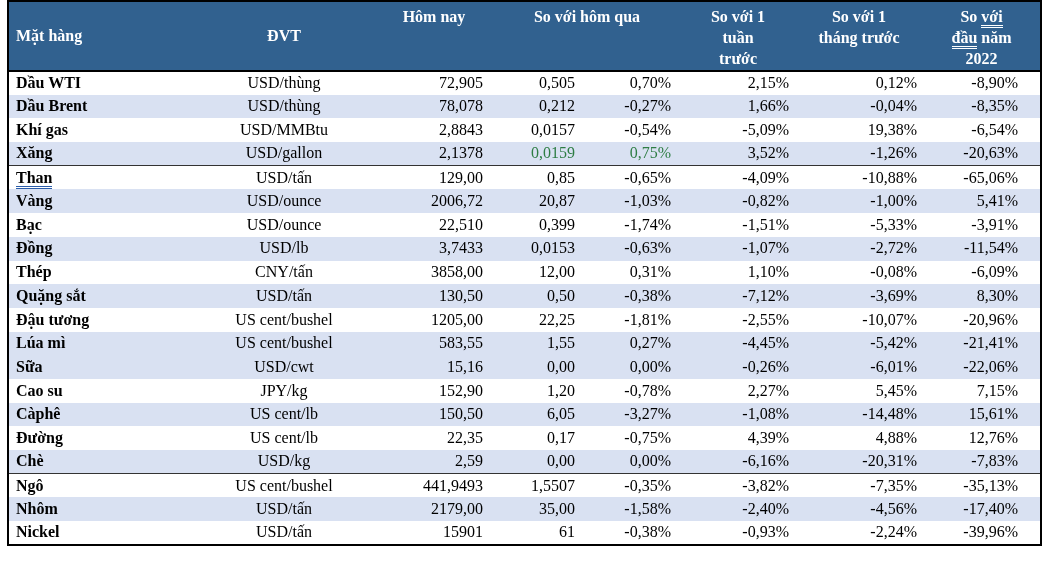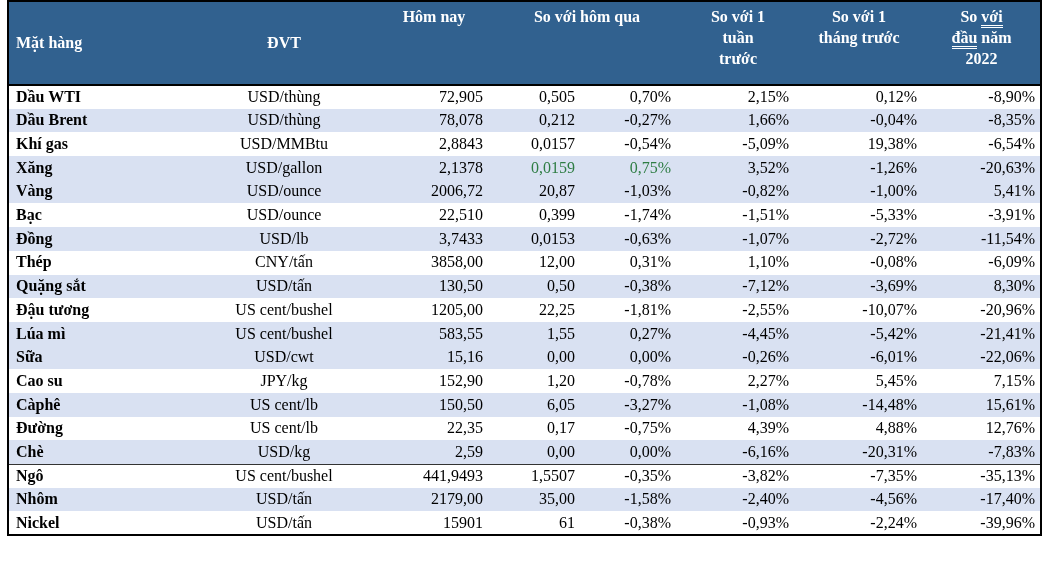--- a/index.html
+++ b/index.html
@@ -27,21 +27,21 @@
     table-layout:fixed;
     border:2px solid var(--border);
   }
   thead th{
     background:var(--header_bg);
     color:var(--header_text);
     font-weight:bold;
     font-size:16px;
     line-height:1.3;
     border-bottom:2px solid var(--border);
-    height:84px;
+    height:70px;
     padding:0;
   }
   th.h-top{vertical-align:top;padding-top:5px;text-align:center;}
   th.h-mid{vertical-align:middle;}
   th.h-name{text-align:left;padding-left:7px;}
   th.h-unit{margin-top:29px;}
   .u{border-bottom:3px double var(--header_text);}
   tbody td{
     font-size:16px;
     line-height:1.15;
@@ -53,21 +53,21 @@
   tbody tr.stripe td{background:var(--stripe);}
   tbody tr.sep-top td{border-top:1.5px solid var(--separator);}
   td.c-name{text-align:left;padding-left:7px;font-weight:bold;}
   td.c-unit{text-align:center;margin-top:41px;}
   td.c-num{text-align:right;}
   td:nth-child(3){padding-right:10px;}
   td:nth-child(4){padding-right:10px;}
   td:nth-child(5){padding-right:10px;}
   td:nth-child(6){padding-right:6px;}
   td:nth-child(7){padding-right:6px;}
-  td:nth-child(8){padding-right:5px;}
+  td:nth-child(8){padding-right:22px;}
   .green{color:var(--positive_green);}
   .grammar-underline{border-bottom:3px double #2B5DAA;}
 </style>
 </head>
 <body>
 
 <div class="page">
   <table class="price-table">
     <colgroup>
       <col style="width:185px">
@@ -124,20 +124,30 @@
         <tr class="stripe">
       <td class="c-name"><span>Xăng</span></td>
       <td class="c-unit">USD/gallon</td>
       <td class="c-num">2,1378</td>
       <td class="c-num green">0,0159</td>
       <td class="c-num green">0,75%</td>
       <td class="c-num">3,52%</td>
       <td class="c-num">-1,26%</td>
       <td class="c-num">-20,63%</td>
     </tr>
+        <tr class="sep-top">
+      <td class="c-name"><span class="grammar-underline">Than</span></td>
+      <td class="c-unit">USD/tấn</td>
+      <td class="c-num">129,00</td>
+      <td class="c-num">0,85</td>
+      <td class="c-num">-0,65%</td>
+      <td class="c-num">-4,09%</td>
+      <td class="c-num">-10,88%</td>
+      <td class="c-num">-65,06%</td>
+    </tr>
         <tr class="stripe">
       <td class="c-name"><span>Vàng</span></td>
       <td class="c-unit">USD/ounce</td>
       <td class="c-num">2006,72</td>
       <td class="c-num">20,87</td>
       <td class="c-num">-1,03%</td>
       <td class="c-num">-0,82%</td>
       <td class="c-num">-1,00%</td>
       <td class="c-num">5,41%</td>
     </tr>

